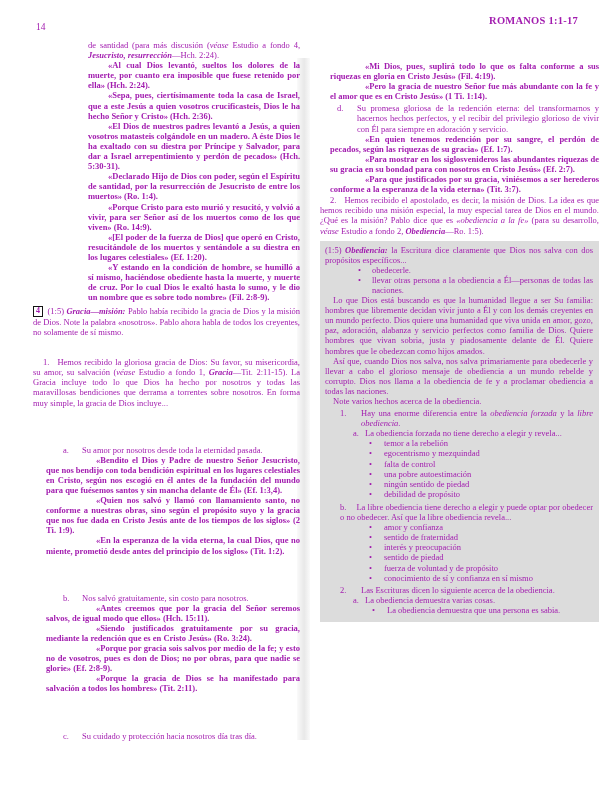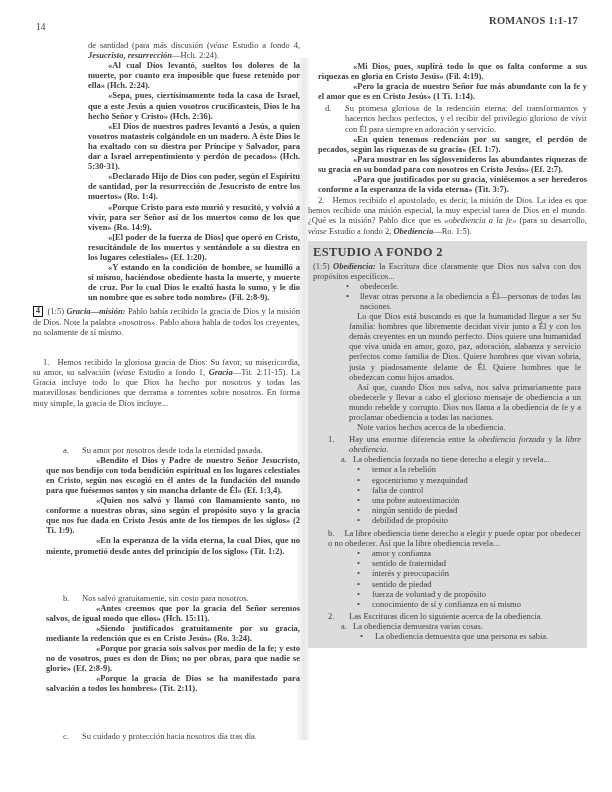--- a/index.html
+++ b/index.html
@@ -1,44 +1,44 @@
 <!DOCTYPE html>
 <html><head>
 <meta charset="utf-8">
 <style>
   html,body{margin:0;padding:0;background:#ffffff;}
   .page{position:relative;width:612px;height:792px;background:#ffffff;overflow:hidden;
-        font-family:"Liberation Serif",serif;color:#404040;}
+        font-family:"Liberation Serif",serif;color:#a21caf;}
   .hdr-num{position:absolute;left:36px;top:22px;font-size:9.5px;}
   .hdr-title{position:absolute;right:34px;top:15px;font-size:10.5px;font-weight:bold;letter-spacing:.25px;}
   .gutter-shadow{position:absolute;left:297px;top:58px;width:13px;height:682px;
         background:linear-gradient(90deg,rgba(0,0,0,0.02),rgba(0,0,0,0.09) 55%,rgba(0,0,0,0.02));}
   .col{position:absolute;top:40px;font-size:8.5px;line-height:10.1px;text-align:justify;}
   .col-left{left:33px;width:267px;}
-  .col-right{left:308px;width:279px;padding-top:21px;}
+  .col-right{left:320px;width:279px;padding-top:21px;}
   .indent-block{margin-left:55px;}
   .blk{margin:0;}
   .rn{} .rb{font-weight:bold;} .ri{font-style:italic;} .rbi{font-weight:bold;font-style:italic;}
   .quote{font-weight:bold;}
   .indent-block .quote{text-indent:20px;}
   .main .quote{margin-left:13px;text-indent:50px;}
   .col-right > div > .quote{margin-left:10px;text-indent:35px;}
   .numpara{text-indent:10px;margin-top:20px;}
   .numpara .lbl{padding-right:8px;}
   .col-right .numpara{margin-top:1px;}
   .hang{padding-left:49px;margin-top:37px;}
   .hang .lbl{display:inline-block;width:19px;margin-left:-19px;}
   .col-right .hang{padding-left:37px;margin-top:2px;}
   .col-right .hang .lbl{width:20px;margin-left:-20px;}
   .section{margin-top:4px;}
   .marker-box{display:inline-block;border:1px solid #141414;font-weight:bold;font-size:8px;
         line-height:8.5px;padding:0 2px;margin-right:2px;vertical-align:1px;}
   .sb{background:#dcdcdc;margin-top:5px;padding:4px 6px 7px 5px;}
   .sb-title{font-size:12.5px;font-weight:bold;letter-spacing:.3px;line-height:15px;margin-bottom:1px;}
-  .sb .para{text-indent:8px;margin-left:36px;}
+  .sb .para{text-indent:8px;}
   .sb .intro{text-indent:0;}
   .sb .numhang{padding-left:36px;margin-top:2px;}
   .sb .numhang .lbl{display:inline-block;width:21px;margin-left:-21px;}
   .sb .alphahang{padding-left:40px;}
   .sb .alphahang .lbl{display:inline-block;width:12px;margin-left:-12px;}
   .sb .flow{margin-left:15px;margin-top:3px;}
   .sb .flow .lbl{padding-right:10px;}
   .bullet{padding-left:47px;}
   .bullet .bul{display:inline-block;width:14px;margin-left:-14px;}
   .bullet.lvl2{padding-left:59px;}
@@ -85,21 +85,20 @@
     <div id="right-top">
         <div class="blk quote"><span class="rb">«Mi Dios, pues, suplirá todo lo que os falta conforme a sus riquezas en gloria en Cristo Jesús» (Fil. 4:19).</span></div>
         <div class="blk quote"><span class="rb">«Pero la gracia de nuestro Señor fue más abundante con la fe y el amor que es en Cristo Jesús» (1 Ti. 1:14).</span></div>
         <div class="blk hang"><span class="lbl">d.</span><span class="rn">Su promesa gloriosa de la redención eterna: del transformarnos y hacernos hechos perfectos, y el recibir del privilegio glorioso de vivir con Él para siempre en adoración y servicio.</span></div>
         <div class="blk quote"><span class="rb">«En quien tenemos redención por su sangre, el perdón de pecados, según las riquezas de su gracia» (Ef. 1:7).</span></div>
         <div class="blk quote"><span class="rb">«Para mostrar en los siglosvenideros las abundantes riquezas de su gracia en su bondad para con nosotros en Cristo Jesús» (Ef. 2:7).</span></div>
         <div class="blk quote"><span class="rb">«Para que justificados por su gracia, viniésemos a ser herederos conforme a la esperanza de la vida eterna» (Tit. 3:7).</span></div>
         <div class="blk numpara"><span class="lbl">2.</span><span class="rn">Hemos recibido el apostolado, es decir, la misión de Dios. La idea es que hemos recibido una misión especial, la muy especial tarea de Dios en el mundo. ¿Qué es la misión? Pablo dice que es </span><span class="ri">«obediencia a la fe»</span><span class="rn"> (para su desarrollo, </span><span class="ri">véase</span><span class="rn"> Estudio a fondo 2, </span><span class="rbi">Obediencia</span><span class="rn">—Ro. 1:5).</span></div>
       </div>
     <div class="sb">
-      <div class="sb-title">ESTUDIO A FONDO 2</div>
       <div id="box-content">
           <div class="blk intro"><span class="rn">(1:5) </span><span class="rbi">Obediencia:</span><span class="rn"> la Escritura dice claramente que Dios nos salva con dos propósitos específicos...</span></div>
           <div class="blk bullet lvl1"><span class="bul">•</span><span class="rn">obedecerle.</span></div>
           <div class="blk bullet lvl1"><span class="bul">•</span><span class="rn">llevar otras persona a la obediencia a Él—personas de todas las naciones.</span></div>
           <div class="blk para"><span class="rn">Lo que Dios está buscando es que la humanidad llegue a ser Su familia: hombres que libremente decidan vivir junto a Él y con los demás creyentes en un mundo perfecto. Dios quiere una humanidad que viva unida en amor, gozo, paz, adoración, alabanza y servicio perfectos como familia de Dios. Quiere hombres que vivan sobria, justa y piadosamente delante de Él. Quiere hombres que le obedezcan como hijos amados.</span></div>
           <div class="blk para"><span class="rn">Así que, cuando Dios nos salva, nos salva primariamente para obedecerle y llevar a cabo el glorioso mensaje de obediencia a un mundo rebelde y corrupto. Dios nos llama a la obediencia de fe y a proclamar obediencia a todas las naciones.</span></div>
           <div class="blk para"><span class="rn">Note varios hechos acerca de la obediencia.</span></div>
           <div class="blk numhang"><span class="lbl">1.</span><span class="rn">Hay una enorme diferencia entre la </span><span class="ri">obediencia forzada</span><span class="rn"> y la </span><span class="ri">libre obediencia</span><span class="rn">.</span></div>
           <div class="blk alphahang"><span class="lbl">a.</span><span class="rn">La obediencia forzada no tiene derecho a elegir y revela...</span></div>
           <div class="blk bullet lvl2"><span class="bul">•</span><span class="rn">temor a la rebelión</span></div>

